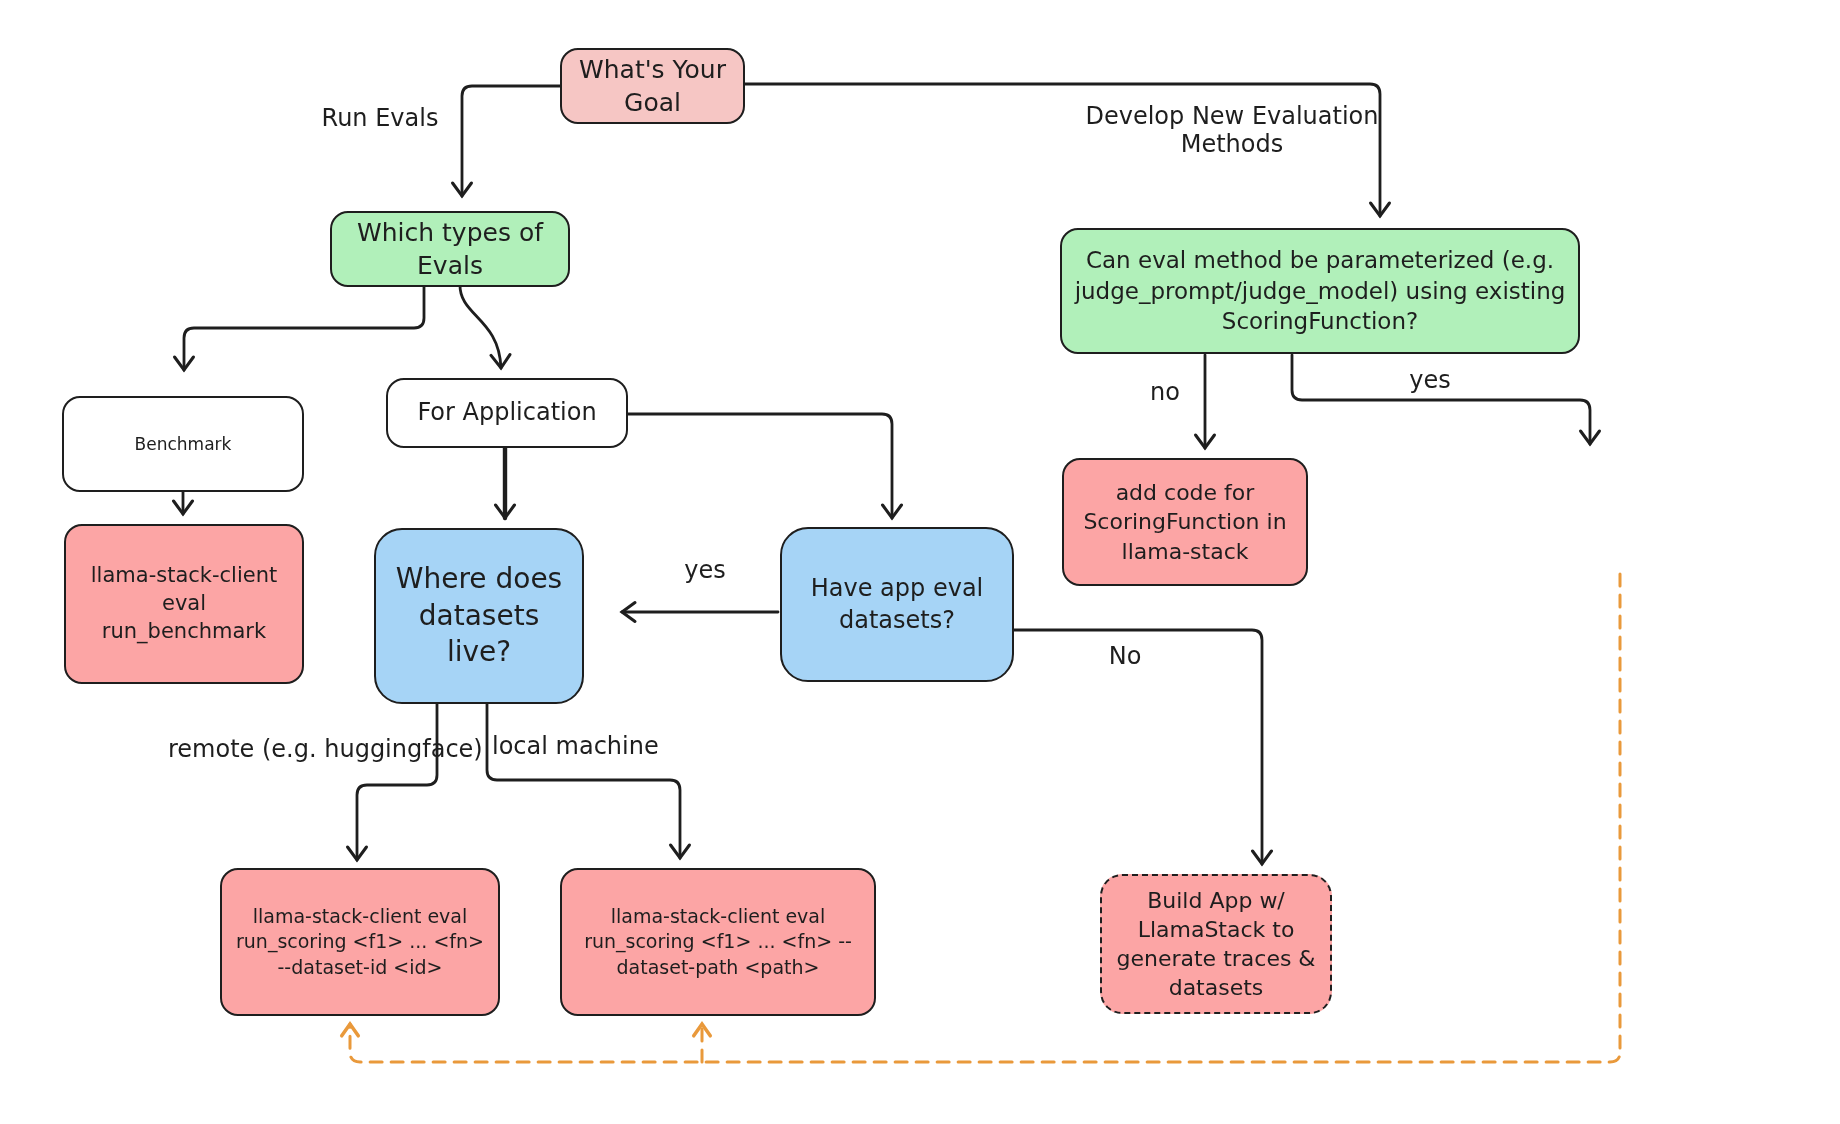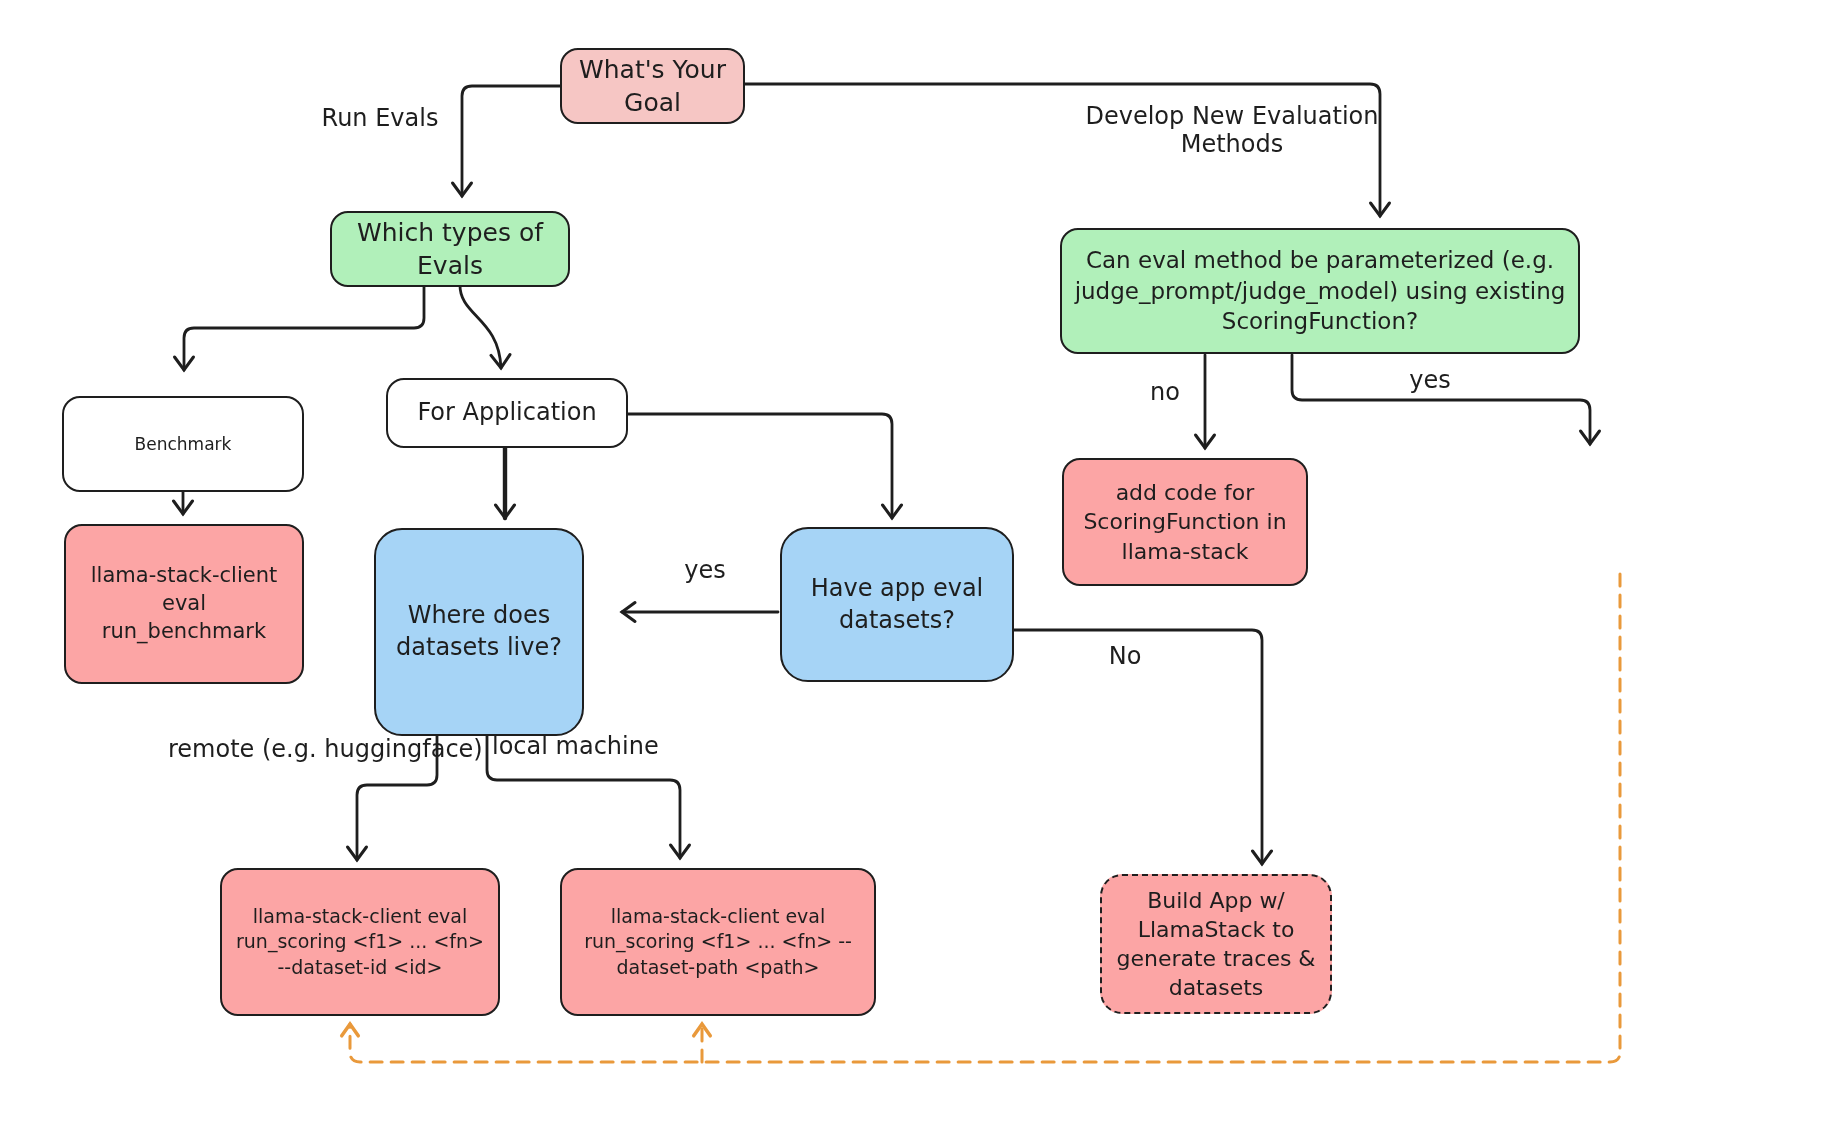--- a/index.html
+++ b/index.html
@@ -77,21 +77,21 @@
   <div class="box pink" style="left:560px;top:48px;width:185px;height:76px;font-size:25px;">What's Your Goal</div>
 
   <div class="box green" style="left:330px;top:211px;width:240px;height:76px;font-size:25px;">Which types of Evals</div>
 
   <div class="box white" style="left:62px;top:380px;width:242px;height:96px;font-size:17px;margin-top:16px;">Benchmark</div>
 
   <div class="box white" style="left:386px;top:378px;width:242px;height:70px;font-size:24px;">For Application</div>
 
   <div class="box yellow" style="left:64px;top:524px;width:240px;height:160px;font-size:21px;">llama-stack-client eval run_benchmark</div>
 
-  <div class="box blue" style="left:374px;top:528px;width:210px;height:208px;font-size:24px;">Where does datasets live?</div>
+  <div class="box blue" style="left:374px;top:528px;width:210px;height:176px;font-size:28px;">Where does datasets live?</div>
 
   <div class="box blue" style="left:780px;top:527px;width:234px;height:155px;font-size:24px;">Have app eval datasets?</div>
 
   <div class="box green" style="left:1060px;top:228px;width:520px;height:126px;font-size:23px;padding:12px;text-align:center;">Can eval method be parameterized (e.g. judge_prompt/judge_model) using existing ScoringFunction?</div>
 
   <div class="box yellow" style="left:1062px;top:458px;width:246px;height:128px;font-size:22px;">add code for ScoringFunction in llama-stack</div>
 
 
   <div class="box yellow" style="left:220px;top:868px;width:280px;height:148px;font-size:19px;">llama-stack-client eval run_scoring &lt;f1&gt; ... &lt;fn&gt; --dataset-id &lt;id&gt;</div>
 

